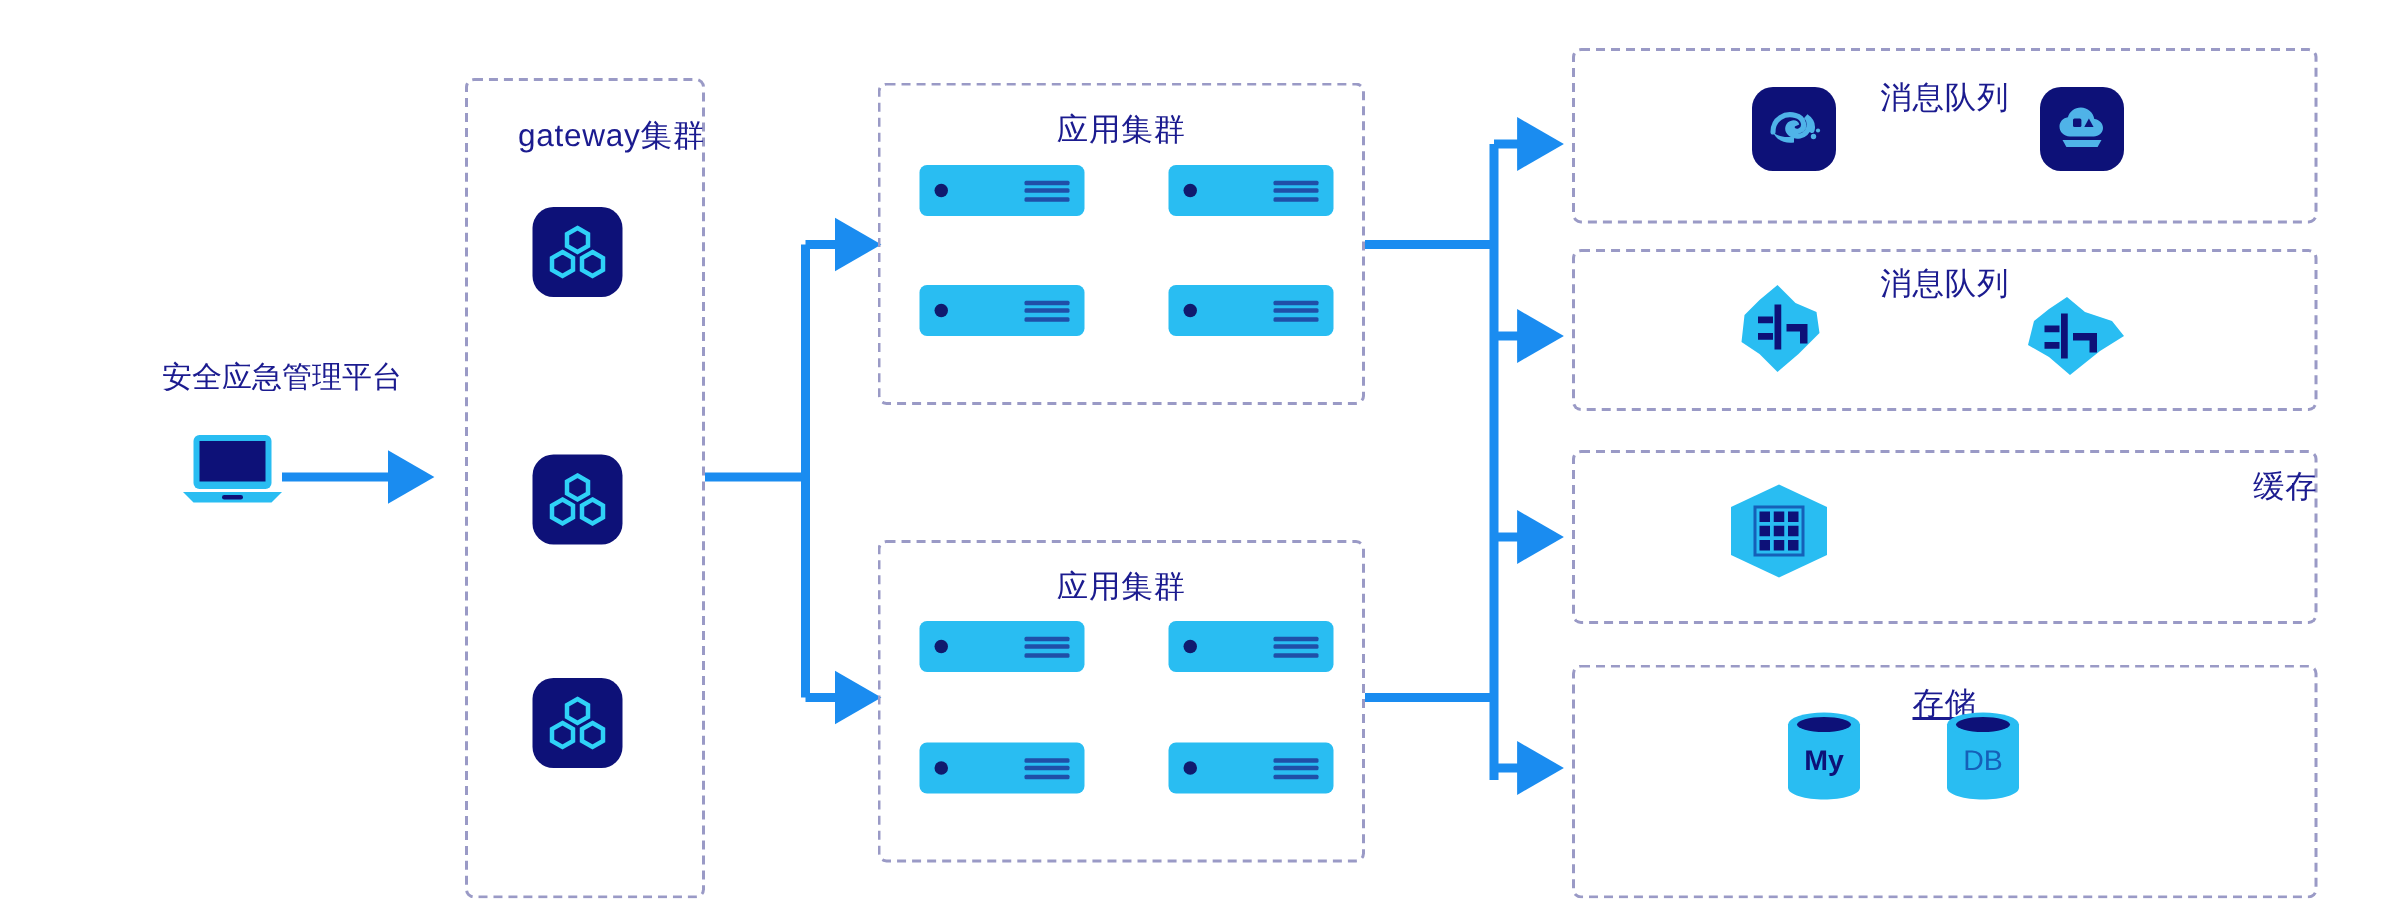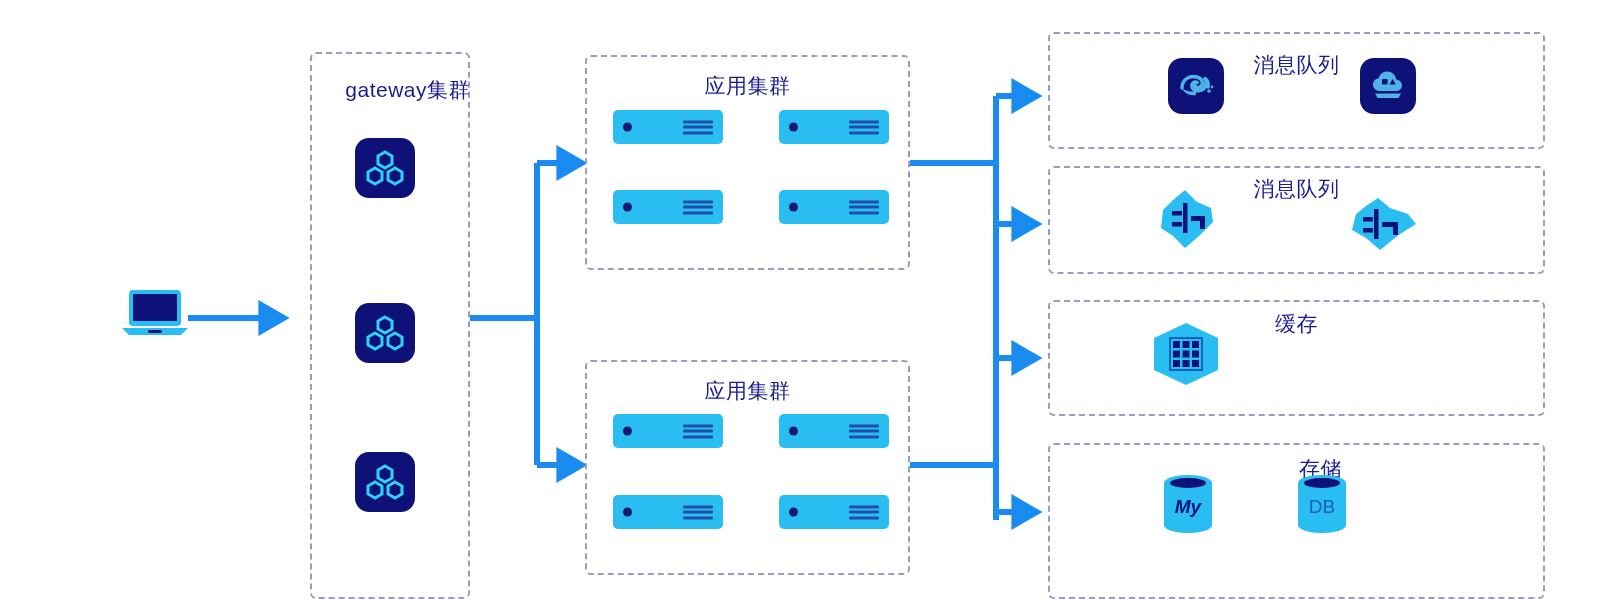--- a/index.html
+++ b/index.html
@@ -93,20 +93,21 @@
       <path d="M910,163 L996,163"></path>
       <path d="M910,465 L996,465"></path>
       <path d="M996,96 L996,520"></path>
       <path d="M996,96  L1015,96" marker-end="url(#ah)"></path>
       <path d="M996,224 L1015,224" marker-end="url(#ah)"></path>
       <path d="M996,358 L1015,358" marker-end="url(#ah)"></path>
       <path d="M996,512 L1015,512" marker-end="url(#ah)"></path>
     </g>
   </svg>
 
+  <div class="left-title" style="left:108px; top:238px;">安全应急管理平台</div>
 
   <div class="icon-abs" style="left:120px; top:288px; width:70px; height:50px;">
     <svg width="70" height="50" viewBox="0 0 70 50" xmlns="http://www.w3.org/2000/svg">
       <rect x="9" y="2" width="52" height="36" rx="4" fill="#29bdf2"></rect>
       <rect x="13" y="6" width="44" height="27" fill="#0d1178"></rect>
       <path d="M2,40 L68,40 L61,47 L9,47 Z" fill="#29bdf2"></path>
       <rect x="28" y="42" width="14" height="3" rx="1.5" fill="#0d1178"></rect>
     </svg>
   </div>
 
@@ -259,21 +260,21 @@
       <g fill="#0d1178">
         <rect x="15" y="21" width="10" height="4.5"></rect>
         <rect x="15" y="32" width="10" height="4.5"></rect>
         <rect x="26" y="13" width="4.5" height="30"></rect>
         <path d="M34,26 L50,26 L50,39 L45,39 L45,31 L34,31 Z"></path>
       </g>
     </svg>
   </div>
 
   <div class="group-box" style="left:1048px; top:300px; width:497px; height:116px;"></div>
-  <div class="group-title" style="left:1048px; top:310px; width:497px;">缓存</div>
+  <div class="group-title" style="left:1048px; top:310px; width:497px;text-align:right;">缓存</div>
 
   <div class="icon-abs" style="left:1148px; top:321px; width:76px; height:66px;">
     <svg width="76" height="66" viewBox="0 0 76 66" xmlns="http://www.w3.org/2000/svg">
       <polygon points="38,2 70,17 70,49 38,64 6,49 6,17" fill="#29bdf2"></polygon>
       <g fill="#0d1178">
         <rect x="25" y="20" width="7" height="7"></rect>
           <rect x="34.5" y="20" width="7" height="7"></rect>
           <rect x="44" y="20" width="7" height="7"></rect>
         <rect x="25" y="29.5" width="7" height="7"></rect>
           <rect x="34.5" y="29.5" width="7" height="7"></rect>
@@ -281,23 +282,23 @@
         <rect x="25" y="39" width="7" height="7"></rect>
           <rect x="34.5" y="39" width="7" height="7"></rect>
           <rect x="44" y="39" width="7" height="7"></rect>
       </g>
       <rect x="22" y="17" width="32" height="32" fill="none" stroke="#1560b8" stroke-width="2"></rect>
     </svg>
   </div>
 
 
   <div class="group-box" style="left:1048px; top:443px; width:497px; height:156px;"></div>
-  <div class="group-title" style="left:1072px; top:455px; width:497px;">存储</div>
-
-  <div class="icon-abs" style="left:1160px; top:473px; width:56px; height:62px;font-style:italic;">
+  <div class="group-title" style="left:1048px; top:455px; width:497px;text-decoration:underline;">存储</div>
+
+  <div class="icon-abs" style="left:1188px; top:473px; width:56px; height:62px;">
     <svg width="56" height="62" viewBox="0 0 56 62" xmlns="http://www.w3.org/2000/svg">
       <path d="M4,10 L4,52 C4,57 16,60 28,60 C40,60 52,57 52,52 L52,10 Z" fill="#29bdf2"></path>
       <ellipse cx="28" cy="10" rx="24" ry="8" fill="#29bdf2"></ellipse>
       <ellipse cx="28" cy="10" rx="18" ry="5" fill="#0d1178"></ellipse>
       <text x="28" y="40" text-anchor="middle" font-family="'Liberation Sans',sans-serif" font-size="19" font-weight="bold" fill="#0d1178">My</text>
     </svg>
   </div>
 
   <div class="icon-abs" style="left:1294px; top:473px; width:56px; height:62px;">
     <svg width="56" height="62" viewBox="0 0 56 62" xmlns="http://www.w3.org/2000/svg">

